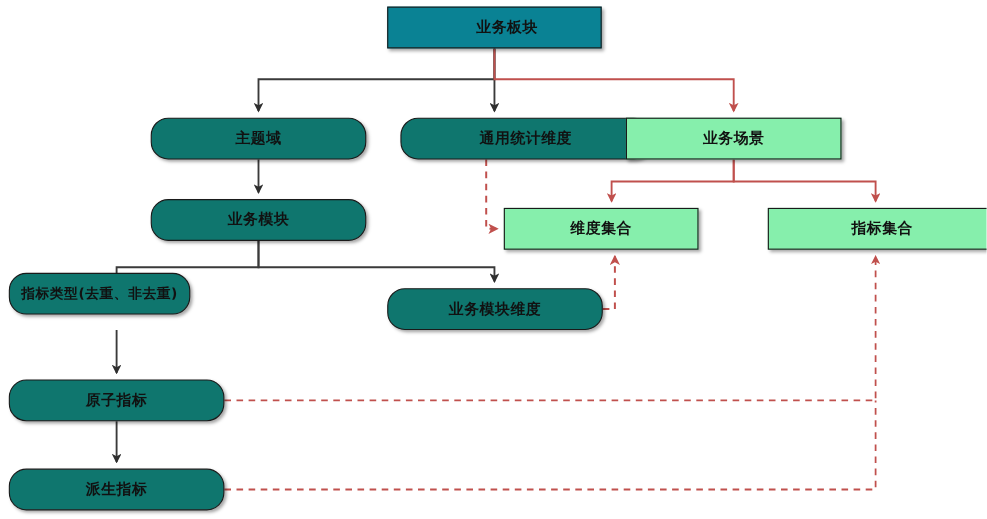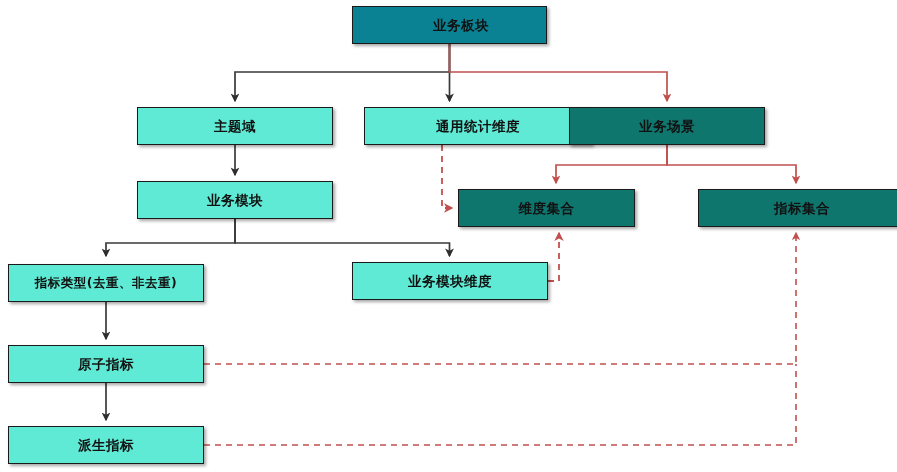--- a/index.html
+++ b/index.html
@@ -35,22 +35,22 @@
     text-align: center;
     color: #111111;
     font-size: 13.5px;
     font-weight: 700;
     letter-spacing: 0.5px;
     line-height: 1.1;
     box-shadow: 2px 2px 3px rgba(0,0,0,0.35);
     z-index: 2;
   }
   .node.teal   { background: #0a8294; padding-left: 23px; }
-  .node.olive  { background: #5eead4; }
-  .node.gray   { background: #0f766e; }
+  .node.olive  { background: #0f766e; border-radius: 16px; }
+  .node.gray   { background: #86efac; }
   .node.small  { font-size: 12.5px; }
 </style>
 </head>
 <body>
 
 <div id="canvas">
 
   <svg id="edges" width="897" height="472" viewBox="0 0 897 472" xmlns="http://www.w3.org/2000/svg">
     <defs>
       <marker id="arrow-black" viewBox="0 0 10 10" refX="8.5" refY="5" markerWidth="5.2" markerHeight="5.2" orient="auto-start-reverse">
@@ -97,21 +97,21 @@
   <div class="node olive" style="left:364px; top:107px; width:228px; height:38px;text-align:right;">通用统计维度</div>
 
   <div class="node gray" style="left:569px; top:107px; width:196px; height:38px;">业务场景</div>
 
   <div class="node olive" style="left:137px; top:181px; width:196px; height:38px;">业务模块</div>
 
   <div class="node gray" style="left:458px; top:189px; width:177px; height:38px;">维度集合</div>
 
   <div class="node gray" style="left:698px; top:189px; width:208px; height:38px;">指标集合</div>
 
-  <div class="node olive small" style="left:8px; top:264px; width:196px; height:38px;">指标类型(去重、非去重)</div>
+  <div class="node olive small" style="left:8px; top:248px; width:165px; height:38px;">指标类型(去重、非去重)</div>
 
   <div class="node olive" style="left:8px; top:345px; width:196px; height:38px;">原子指标</div>
 
   <div class="node olive" style="left:352px; top:262px; width:196px; height:38px;">业务模块维度</div>
 
   <div class="node olive" style="left:8px; top:426px; width:196px; height:38px;">派生指标</div>
 
 </div>
 
 </body></html>

